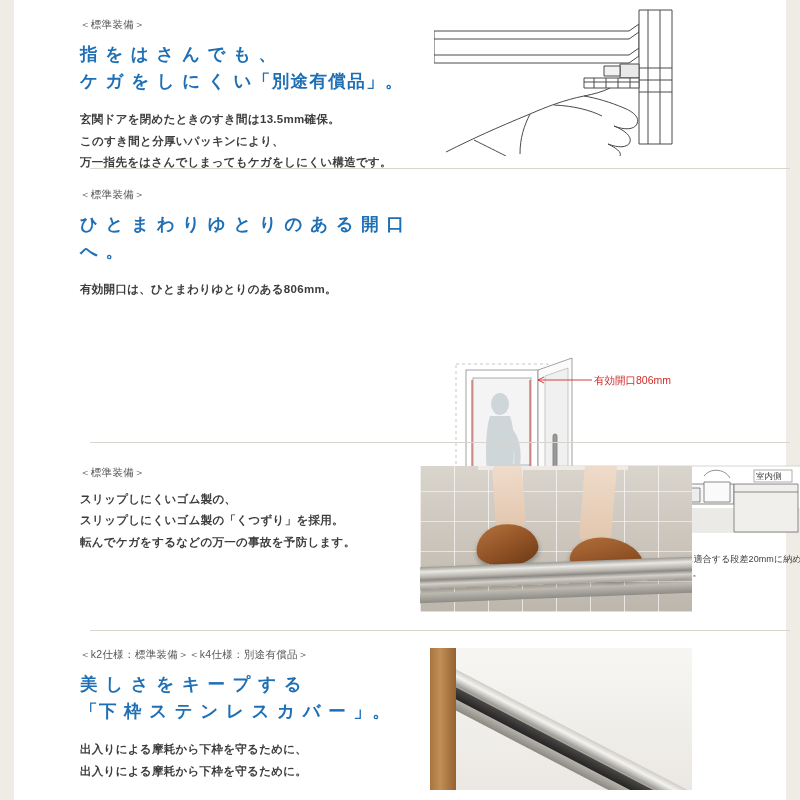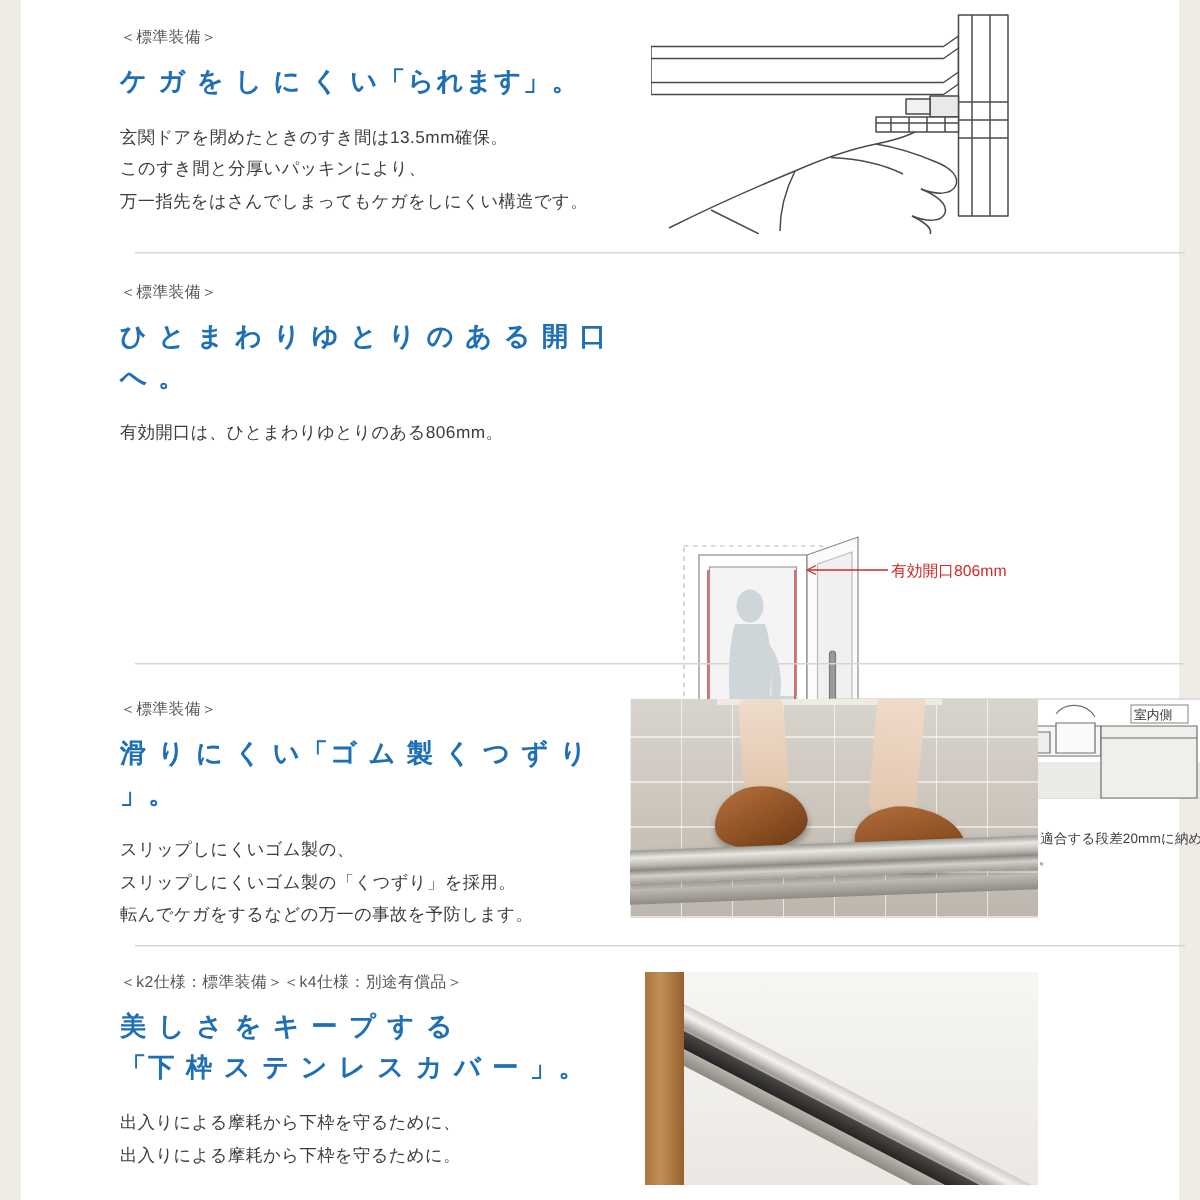--- a/index.html
+++ b/index.html
@@ -66,21 +66,21 @@
     margin: 0 0 14px 0;
   }
   .headline .ln { display: block; }
   .body {
     font-size: 11.5px;
     color: #3d3d3d;
     line-height: 1.85;
     letter-spacing: 0.3px;
     margin: 0;
   }
-  .body .ln { display: block; }
+  .body .ln { display: block; font-weight: bold; }
 
   
   .fig1 {
     position: absolute;
     left: 420px;
     top: 6px;
     width: 360px;
     height: 150px;
   }
 
@@ -224,21 +224,22 @@
 
 <div class="page">
 
   <div class="edge-left"></div>
   <div class="edge-right"></div>
 
   <div class="section" style="top:0;height:170px;">
     <div class="txtcol" style="top:18px;">
       <p class="eyebrow">＜標準装備＞</p>
       <h2 class="headline">
-        <span class="ln">ケ ガ を し に く い「られます」。</span>
+        <span class="ln">指 を は さ ん で も 、</span>
+        <span class="ln">ケ ガ を し に く い「別途有償品」。</span>
       </h2>
       <p class="body">
         <span class="ln">玄関ドアを閉めたときのすき間は13.5mm確保。</span>
         <span class="ln">このすき間と分厚いパッキンにより、</span>
         <span class="ln">万一指先をはさんでしまってもケガをしにくい構造です。</span>
       </p>
     </div>
 
     <div class="fig1">
       <svg width="360" height="150" viewBox="0 0 360 150">
@@ -351,23 +352,20 @@
         <span style="display:block">上図のように納めると融資基準に適合する段差20mmに納め</span>
         <span style="display:block">られます。</span>
       </div>
     </div>
     <div class="divider" style="top:272px;"></div>
   </div>
 
   <div class="section" style="top:442px;height:180px;">
     <div class="txtcol" style="top:24px;">
       <p class="eyebrow">＜標準装備＞</p>
-      <h2 class="headline">
-        <span class="ln">滑 り に く い「ゴ ム 製 く つ ず り 」。</span>
-      </h2>
       <p class="body">
         <span class="ln">スリップしにくいゴム製の、</span>
         <span class="ln">スリップしにくいゴム製の「くつずり」を採用。</span>
         <span class="ln">転んでケガをするなどの万一の事故を予防します。</span>
       </p>
     </div>
     <div class="divider" style="top:188px;"></div>
   </div>
 
   <div class="fig3">

